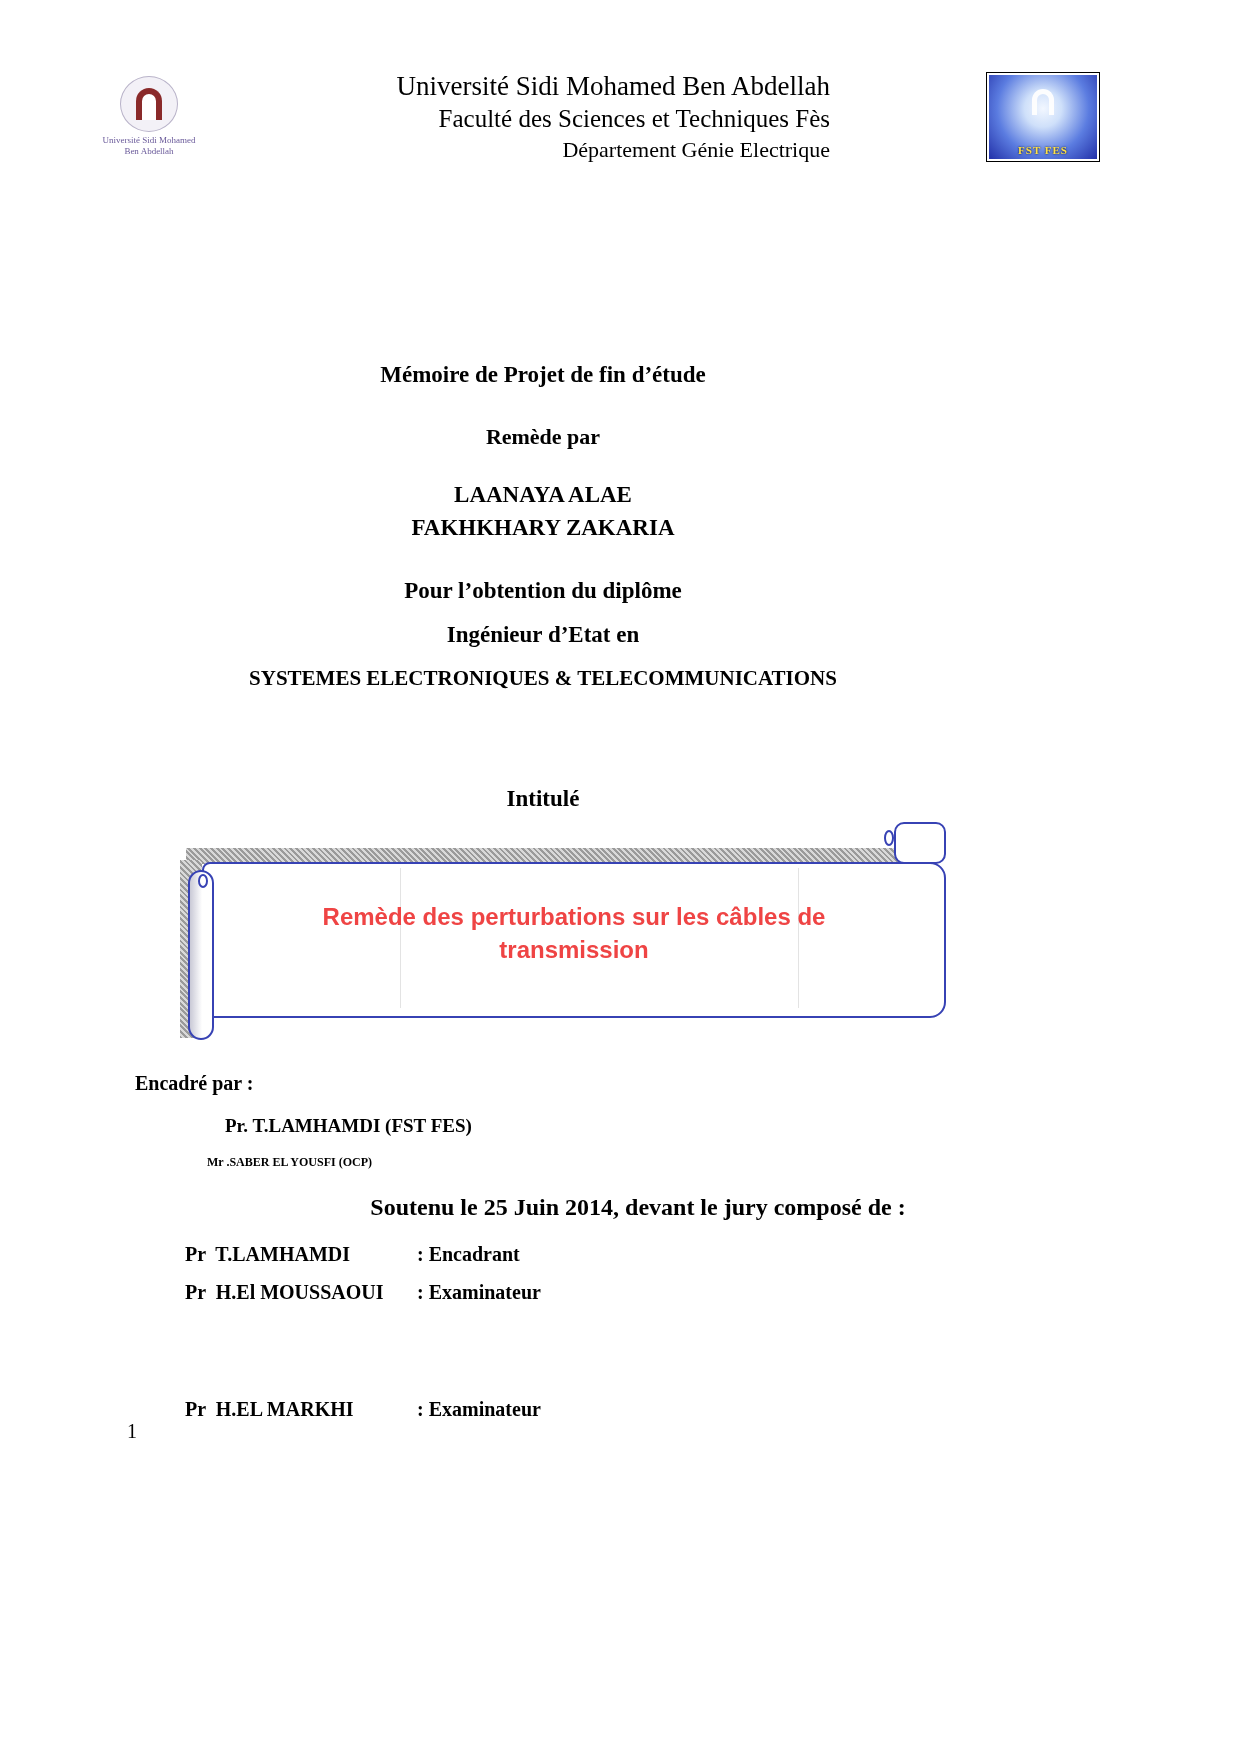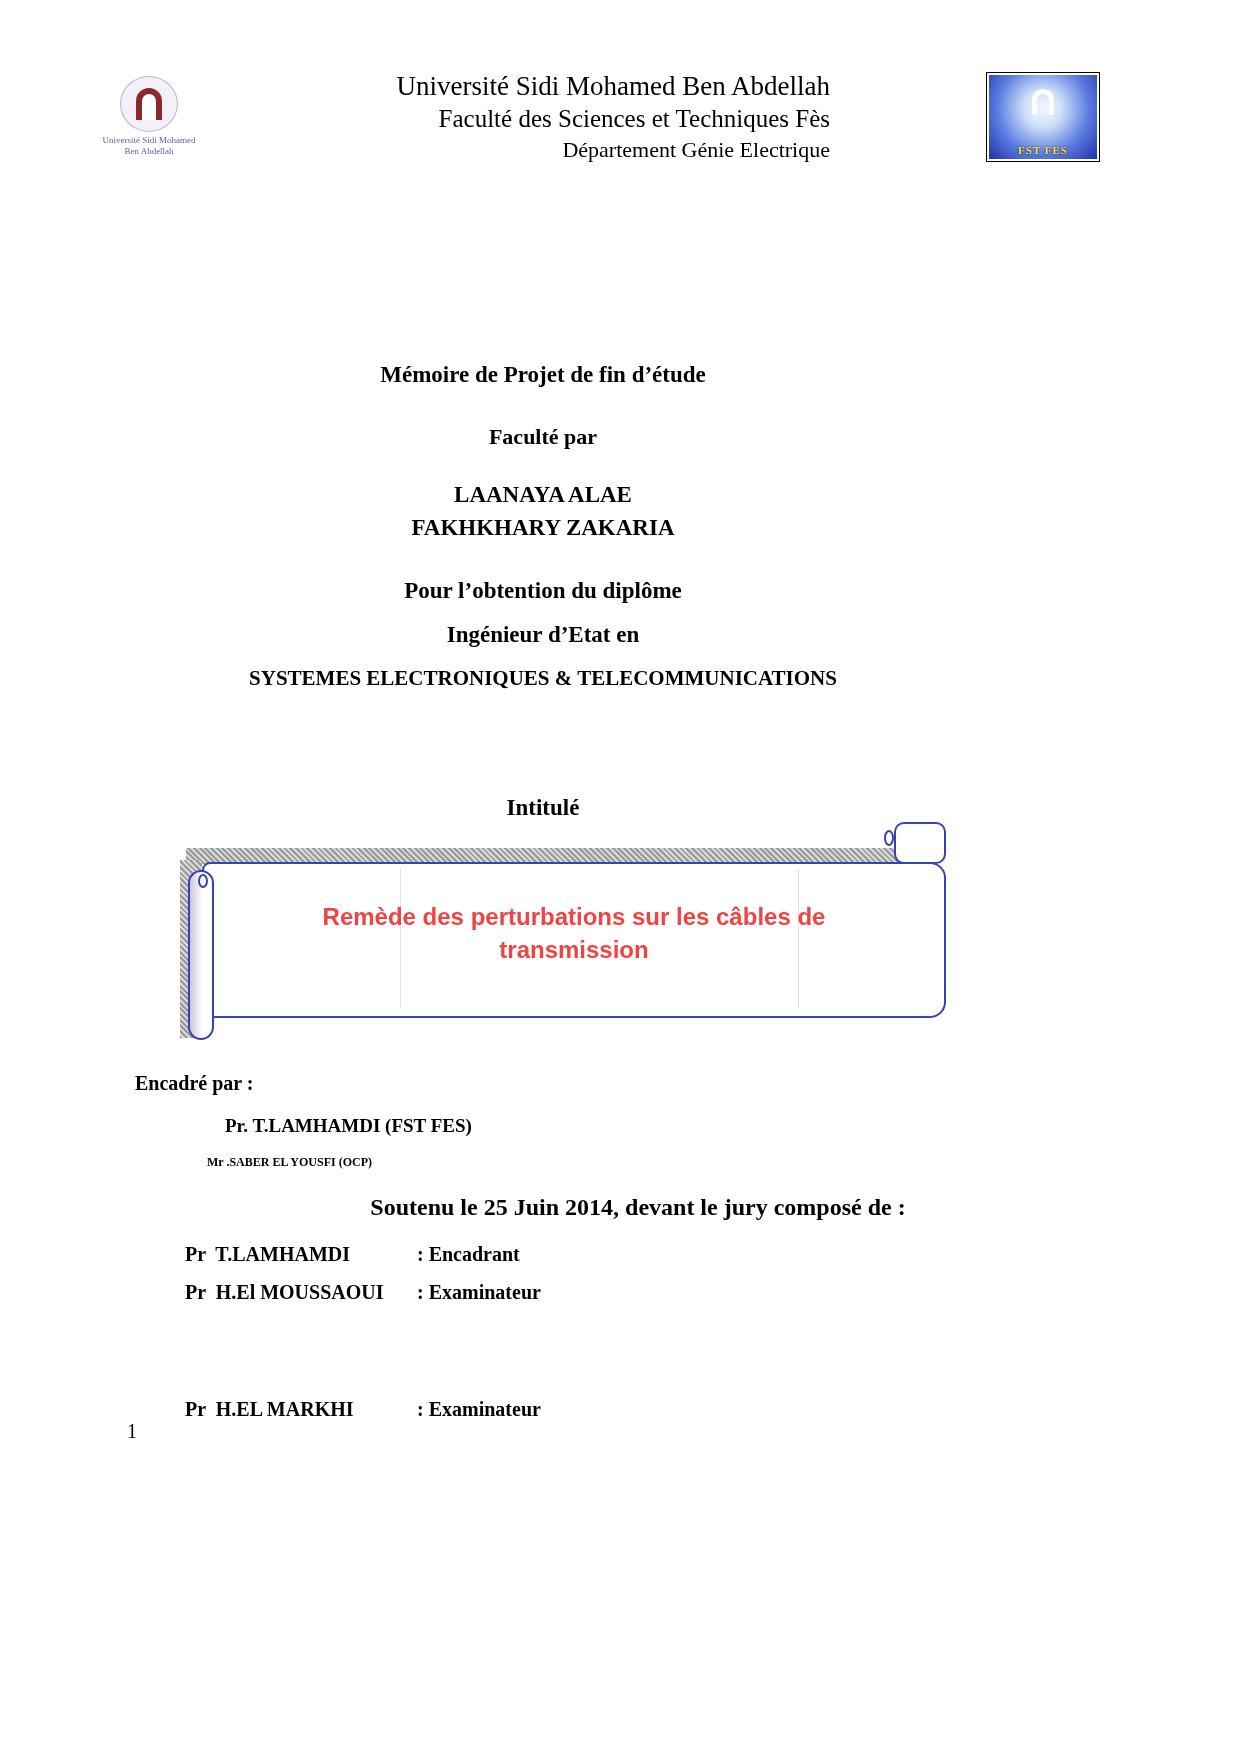--- a/index.html
+++ b/index.html
@@ -43,21 +43,21 @@
                font-family:"Liberation Serif", serif; text-shadow:0 0 2px #001; }
 
   
   .center-col { position:absolute; left:0; width:1086px; text-align:center; font-weight:bold; }
   .memoire   { top:362px; font-size:23px; }
   .prepare   { top:424px; font-size:22px; }
   .authors   { top:478px; font-size:23px; line-height:33px; }
   .pour      { top:578px; font-size:23px; }
   .ingenieur { top:622px; font-size:23px; }
   .systemes  { top:666px; font-size:21px; }
-  .intitule  { top:786px; font-size:23px;margin-top:9px; }
+  .intitule  { top:786px; font-size:23px; }
 
   
   .scroll { position:absolute; left:178px; top:820px; width:785px; height:228px; }
   .hatch  { background-image:repeating-linear-gradient(45deg,#9a9a9a 0 2px,#d9d9d9 2px 4px); position:absolute; z-index:1; }
   .hatch-top  { left:8px;  top:28px; width:724px; height:16px; }
   .hatch-left { left:2px;  top:40px; width:22px;  height:178px; }
   .curl-tr { position:absolute; left:716px; top:2px; width:52px; height:42px;
              background:#fff; border:2px solid #3742b4; border-radius:10px; z-index:1; }
   .curl-dot { position:absolute; left:706px; top:10px; width:10px; height:16px;
               background:#fff; border:2px solid #3742b4; border-radius:50%; z-index:1; }
@@ -109,21 +109,21 @@
   </div>
 
   <div class="logo-right">
     <div class="fst-inner">
       <div class="fst-arch"></div>
       <div class="fst-label">FST FES</div>
     </div>
   </div>
 
   <div class="center-col memoire">Mémoire de Projet de fin d’étude</div>
-  <div class="center-col prepare">Faculté par</div>
+  <div class="center-col prepare">Remède par</div>
   <div class="center-col authors">
     <div>LAANAYA ALAE</div>
     <div>FAKHKHARY ZAKARIA</div>
   </div>
   <div class="center-col pour">Pour l’obtention du diplôme</div>
   <div class="center-col ingenieur">Ingénieur d’Etat en</div>
   <div class="center-col systemes">SYSTEMES ELECTRONIQUES &amp; TELECOMMUNICATIONS</div>
   <div class="center-col intitule">Intitulé</div>
 
   <div class="scroll">

